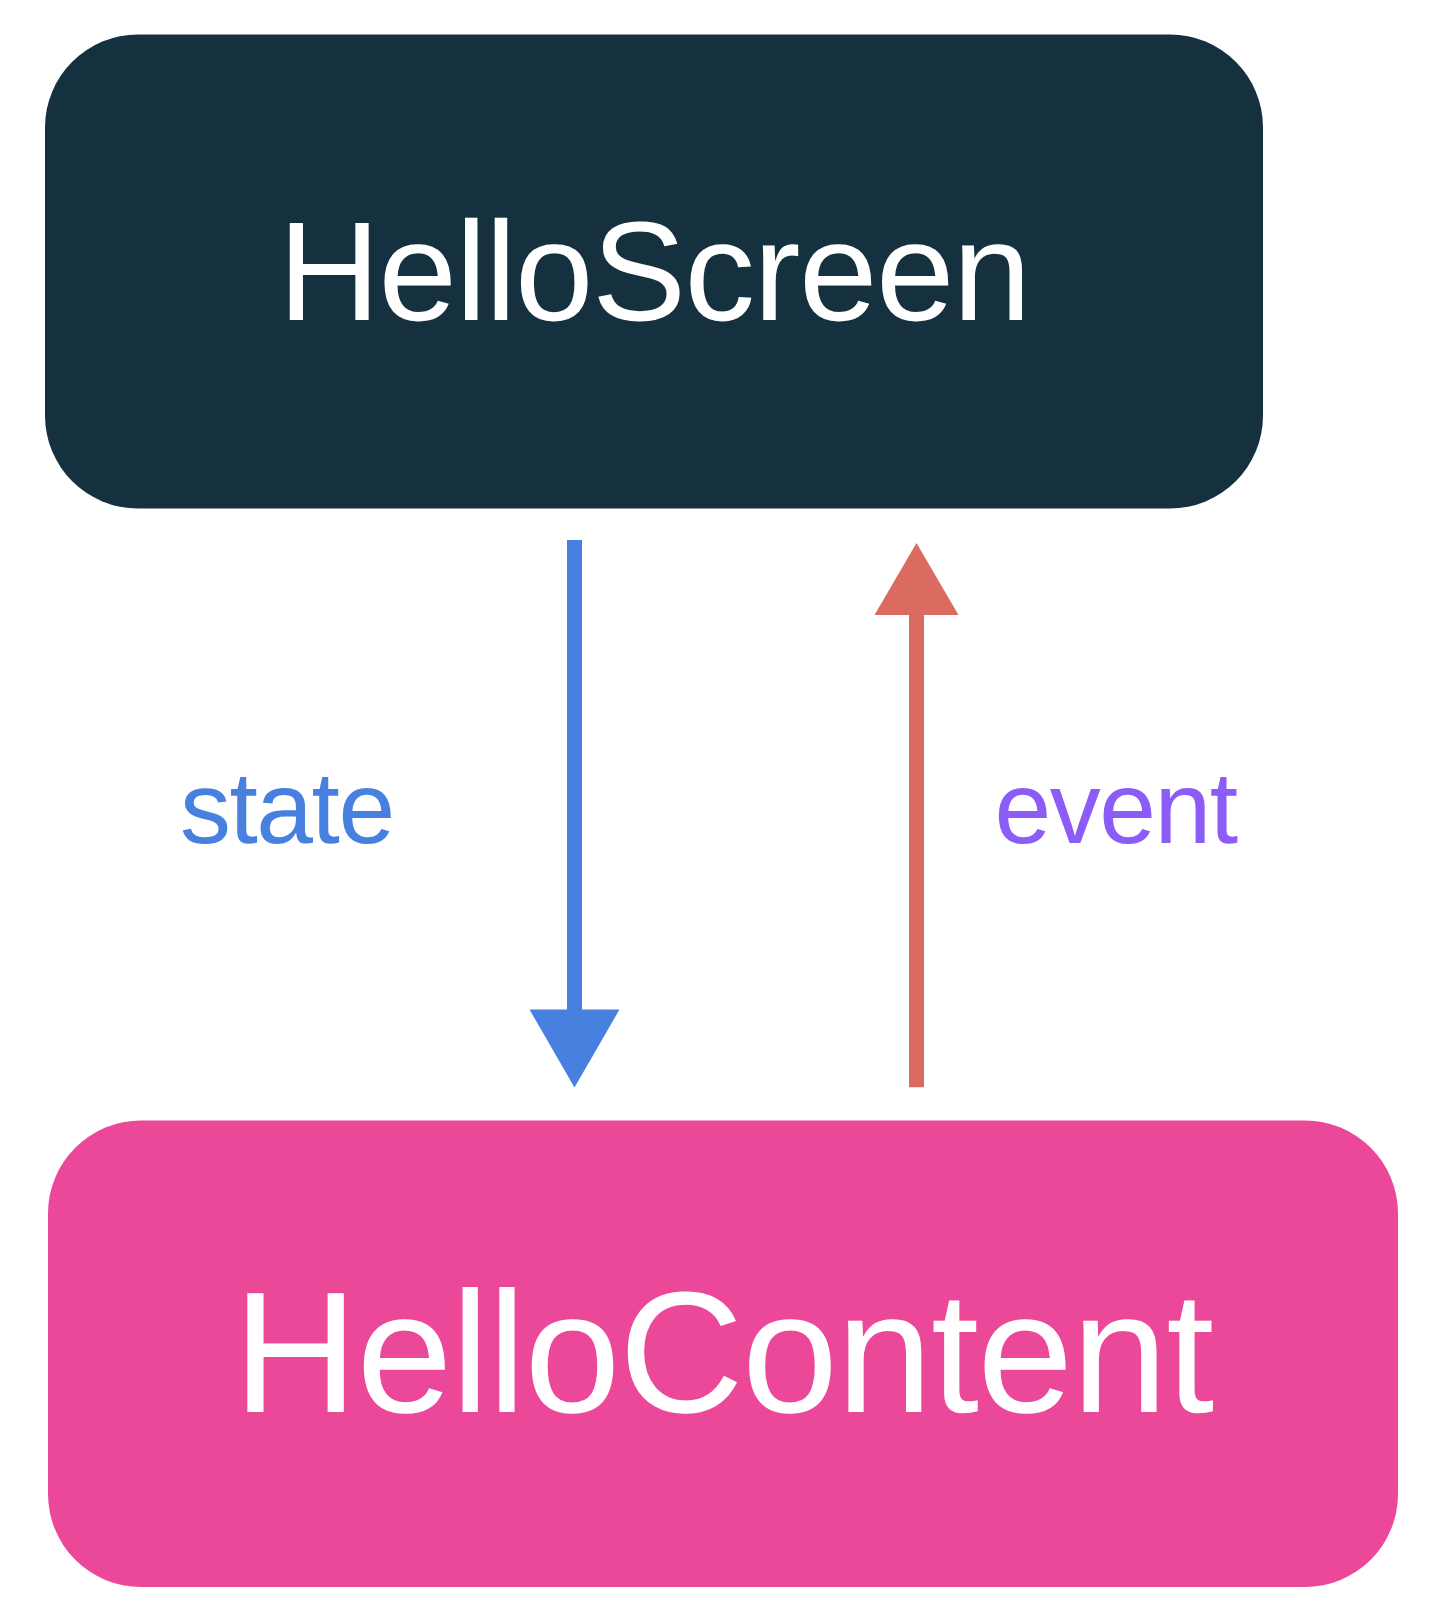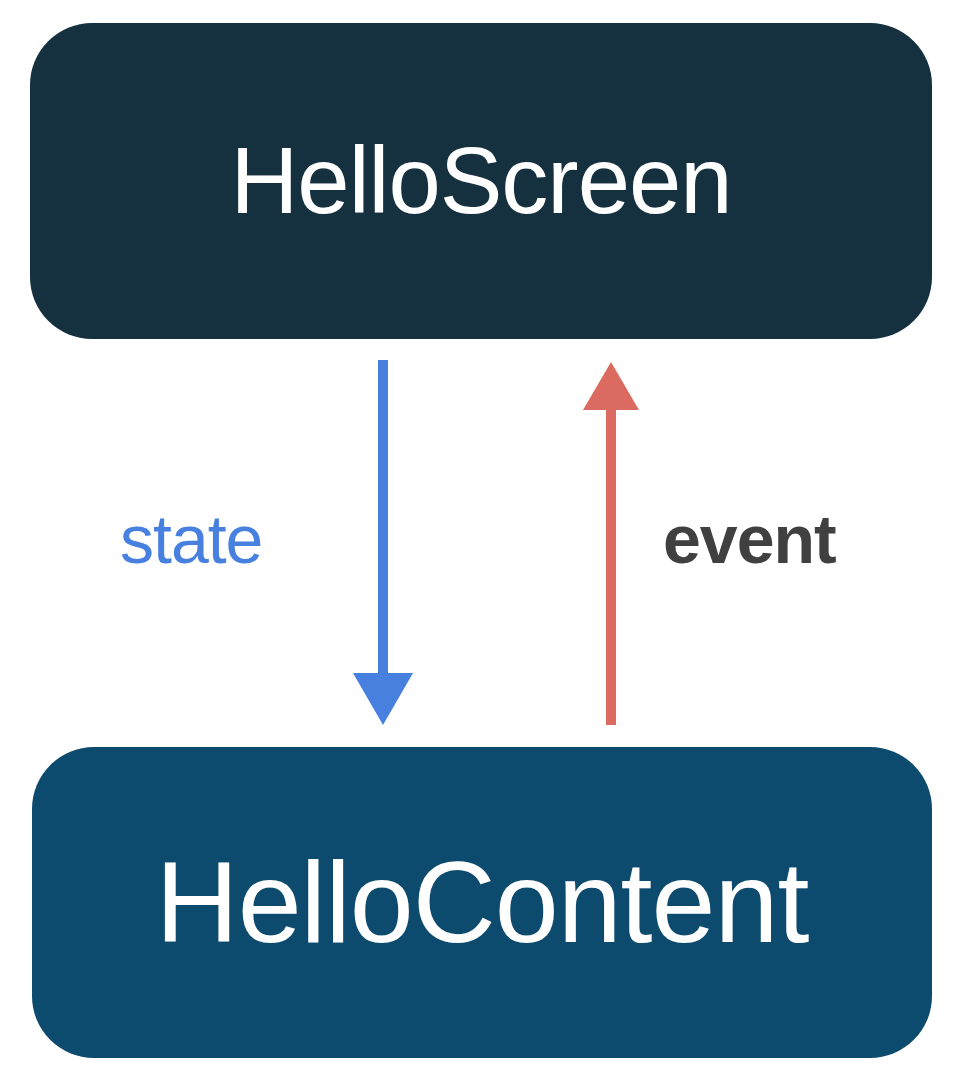--- a/index.html
+++ b/index.html
@@ -19,21 +19,21 @@
     position: absolute;
     border-radius: 62px;
     display: flex;
     align-items: center;
     justify-content: center;
     background: #15303F;
   }
   .box-top {
     left: 30px;
     top: 23px;
-    width: 902px;
+    width: 812px;
     height: 316px;
   }
   .box-bottom {
     left: 32px;
     top: 747px;
     width: 900px;
     height: 311px;
   }
   .box-label {
     color: #ffffff;
@@ -87,19 +87,19 @@
     <polygon points="0,313 60,313 30,365" fill="#4880E0"></polygon>
   </svg>
 
   <svg class="arrow arrow-event" width="60" height="363" viewBox="0 0 60 363">
     <polygon points="30,0 2,48 58,48" fill="#DB6B60"></polygon>
     <line x1="30" y1="44" x2="30" y2="363" stroke="#DB6B60" stroke-width="10"></line>
   </svg>
 
   <div class="flow-label label-state" style="color: rgb(72, 128, 224);">state</div>
 
-  <div class="flow-label label-event" style="color: #404040; font-weight: bold;">event</div>
+  <div class="flow-label label-event" style="color: #8b5cf6;">event</div>
 
-  <div class="box box-bottom" style="background-color: #0c4a6e;">
+  <div class="box box-bottom" style="background-color: #ec4899;">
     <span class="box-label" style="color: rgb(255, 255, 255);">HelloContent</span>
   </div>
 
 </div>
 
 </body></html>

